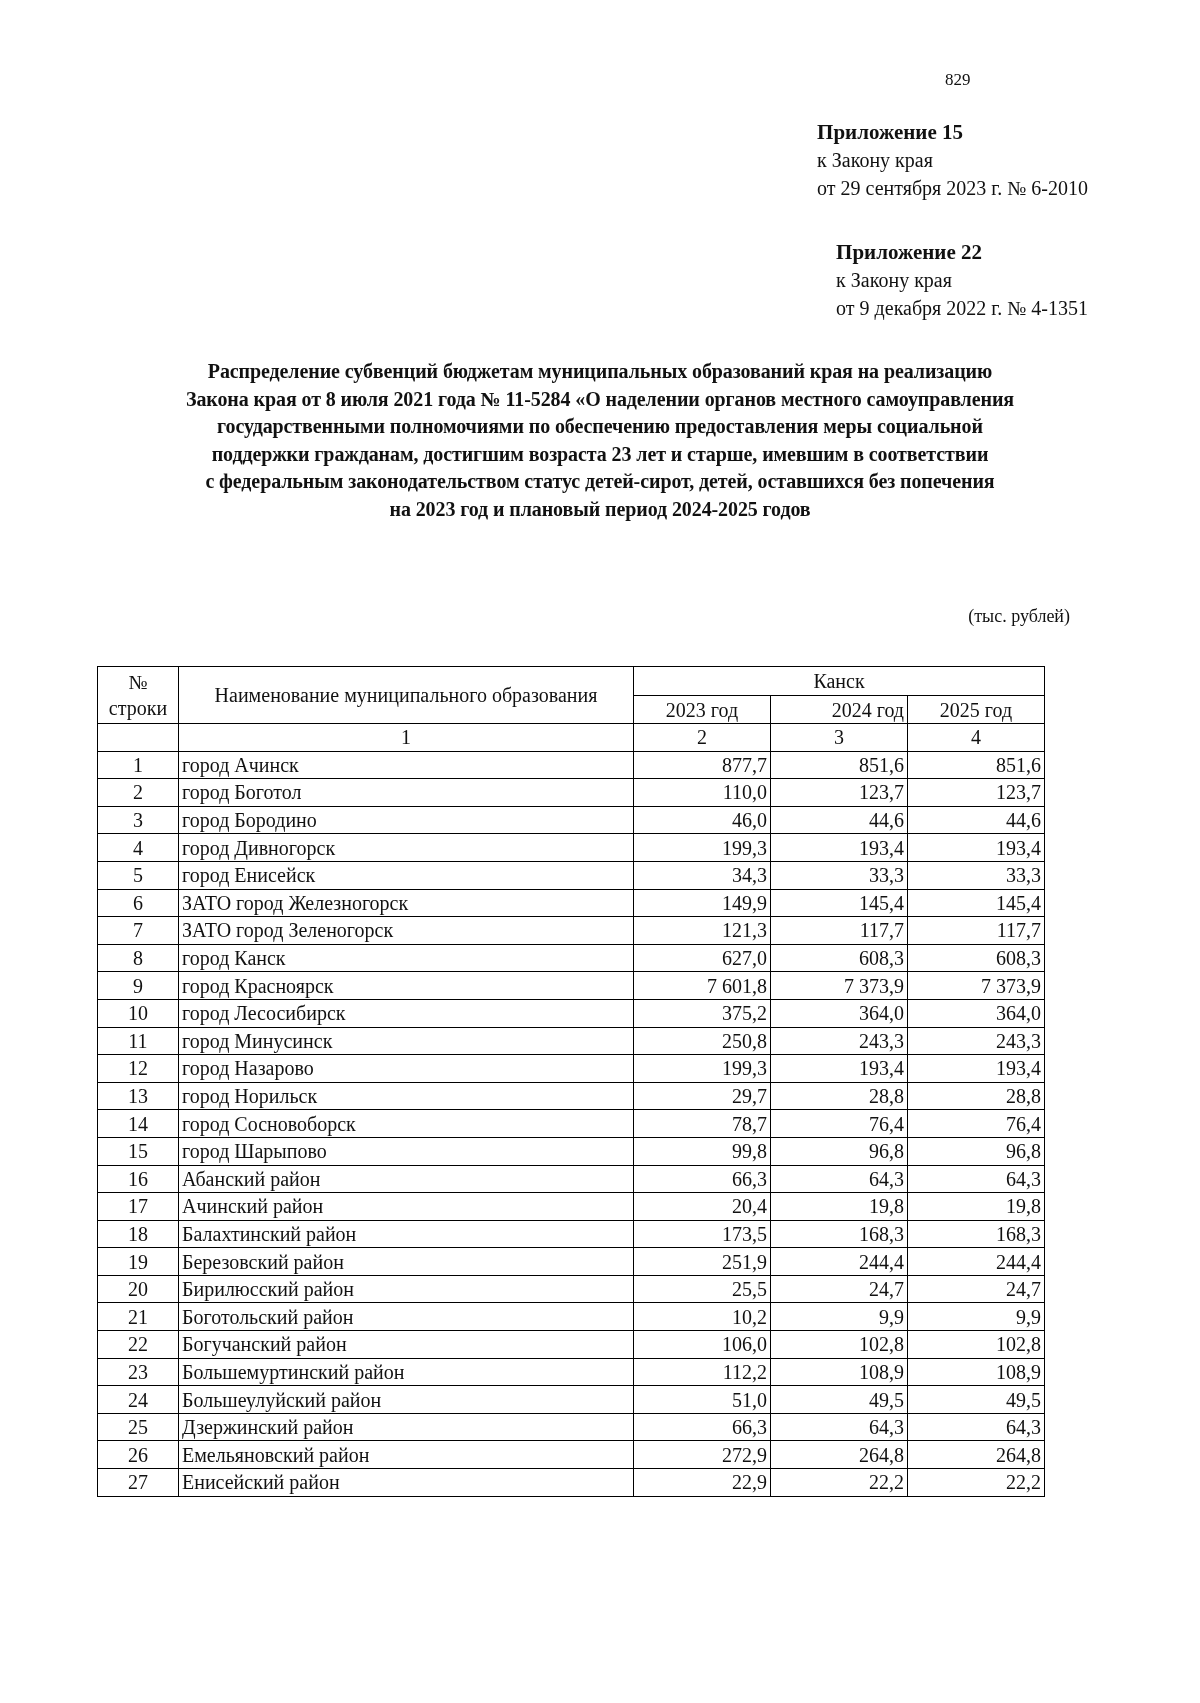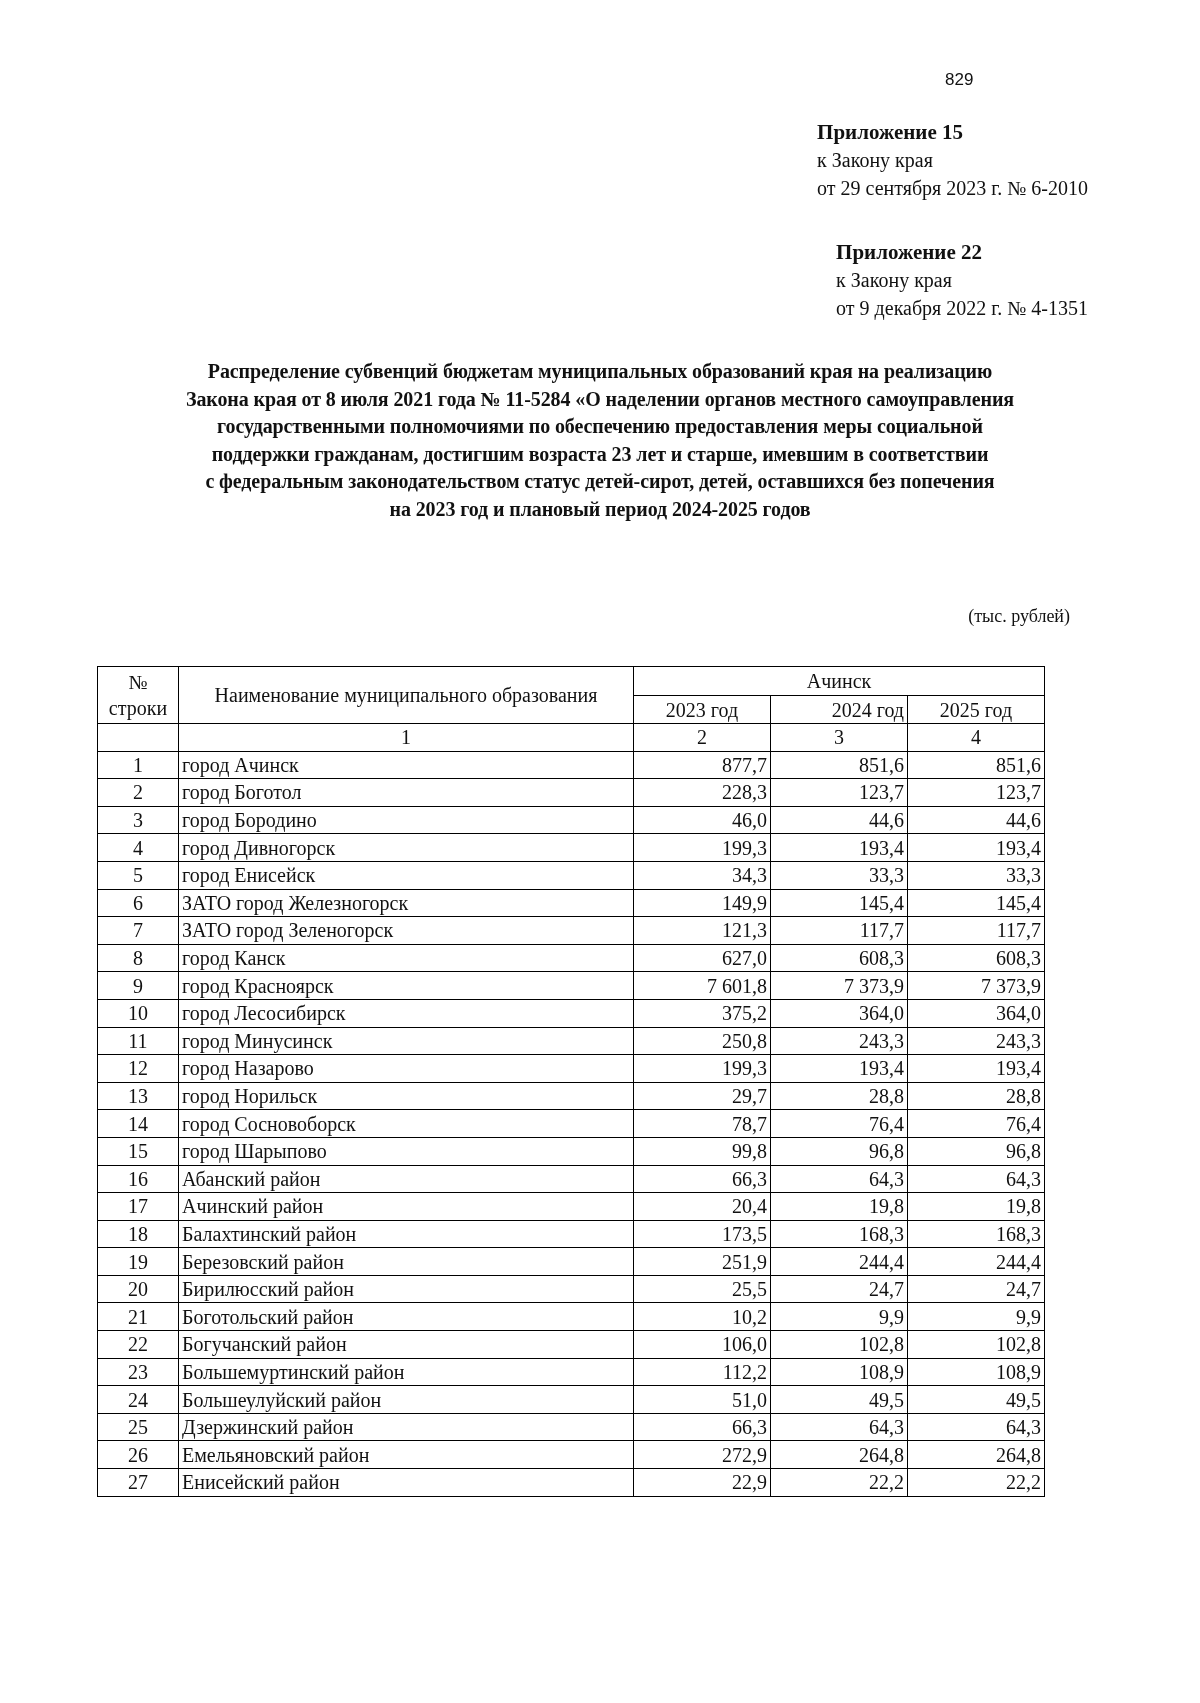--- a/index.html
+++ b/index.html
@@ -1,18 +1,18 @@
 <!DOCTYPE html>
 <html><head>
 <meta charset="utf-8">
 <style>
   html, body { margin: 0; padding: 0; background: #ffffff; }
   body { width: 1200px; height: 1703px; position: relative; overflow: hidden;
          font-family: "Liberation Serif", "DejaVu Serif", serif; color: #111; }
-  .page-num { position: absolute; top: 70px; left: 945px; font-family: Liberation Sans, sans-serif; font-size: 17px; }
+  .page-num { position: absolute; top: 70px; left: 945px; font-family: Liberation Serif, serif; font-size: 17px; }
   .appx { position: absolute; right: 112px; text-align: left; font-size: 20px; line-height: 28px; }
   .appx .bold { font-weight: bold; font-size: 21px; }
   #appx1 { top: 118px; }
   #appx2 { top: 238px; margin-left: 8px; }
   .title { position: absolute; top: 358px; left: 100px; width: 1000px; text-align: center;
            font-weight: bold; font-size: 20px; line-height: 27.6px; letter-spacing: -0.1px; }
   .units { position: absolute; top: 606px; right: 130px; font-size: 18px; }
   table.main { position: absolute; top: 666px; left: 97px; border-collapse: collapse; font-size: 20px; }
   table.main td, table.main th { border: 1.5px solid #000; padding: 0 3px; font-weight: normal; height: 26.6px; line-height: 26px; }
   th.hdr { text-align: center; }
@@ -51,21 +51,21 @@
 <div class="units">(тыс. рублей)</div>
 
 <table class="main">
   <thead>
     <tr class="h1">
       <th class="hdr c-num" rowspan="2">
         <div>№</div>
         <div>строки</div>
       </th>
       <th class="hdr c-name" rowspan="2" style="text-align:center">Наименование муниципального образования</th>
-      <th class="hdr" colspan="3">Ачинск</th>
+      <th class="hdr" colspan="3">Канск</th>
     </tr>
     <tr class="h2">
       <th class="hdr c-val" style="text-align:center">2023 год</th>
       <th class="hdr c-val" style="text-align:right">2024 год</th>
       <th class="hdr c-val" style="text-align:center">2025 год</th>
     </tr>
     <tr>
       <th class="hdr"></th>
       <th class="hdr">1</th>
       <th class="hdr">2</th>
@@ -77,21 +77,21 @@
       <tr>
         <td class="c-num">1</td>
         <td class="c-name">город Ачинск</td>
         <td class="c-val">877,7</td>
         <td class="c-val">851,6</td>
         <td class="c-val">851,6</td>
       </tr>
       <tr>
         <td class="c-num">2</td>
         <td class="c-name">город Боготол</td>
-        <td class="c-val">228,3</td>
+        <td class="c-val">110,0</td>
         <td class="c-val">123,7</td>
         <td class="c-val">123,7</td>
       </tr>
       <tr>
         <td class="c-num">3</td>
         <td class="c-name">город Бородино</td>
         <td class="c-val">46,0</td>
         <td class="c-val">44,6</td>
         <td class="c-val">44,6</td>
       </tr>

